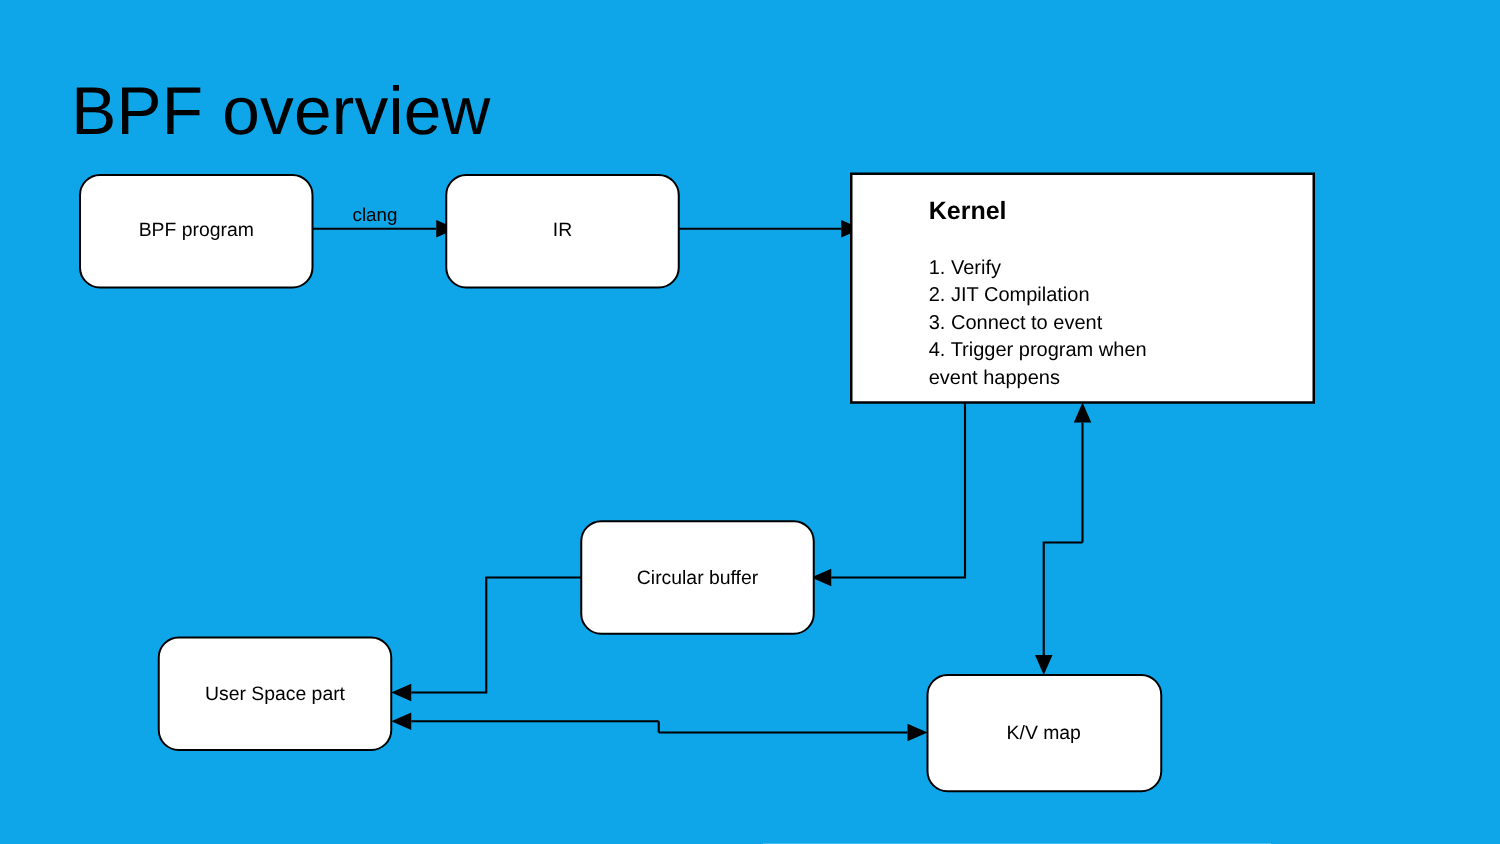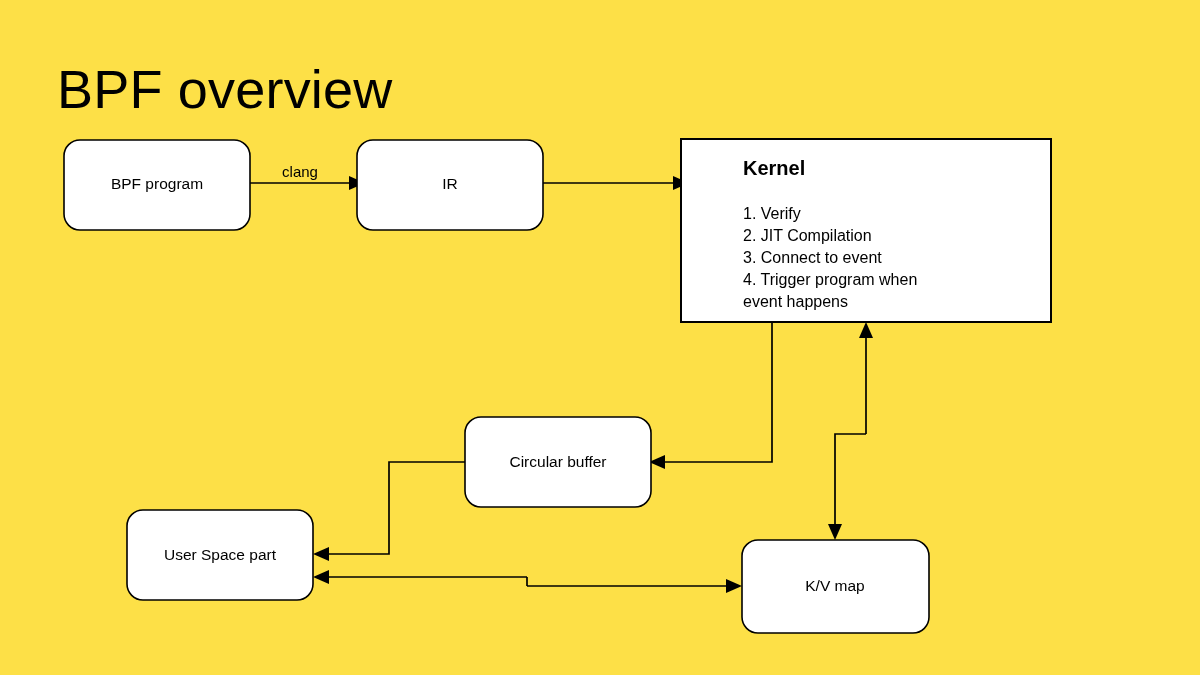--- a/index.html
+++ b/index.html
@@ -11,21 +11,21 @@
     width: 1200px;
     height: 675px;
     font-family: "Liberation Sans", sans-serif;
     color: #000000;
     overflow: hidden;
   }
   #slide {
     position: relative;
     width: 1200px;
     height: 675px;
-    background: #fde047;
+    background: #0ea5e9;
   }
   #slide-title {
     position: absolute;
     left: 57px;
     top: 58px;
     font-size: 54px;
     font-weight: 300;
     letter-spacing: 0.2px;
     color: #000000;
     line-height: 1.15;

